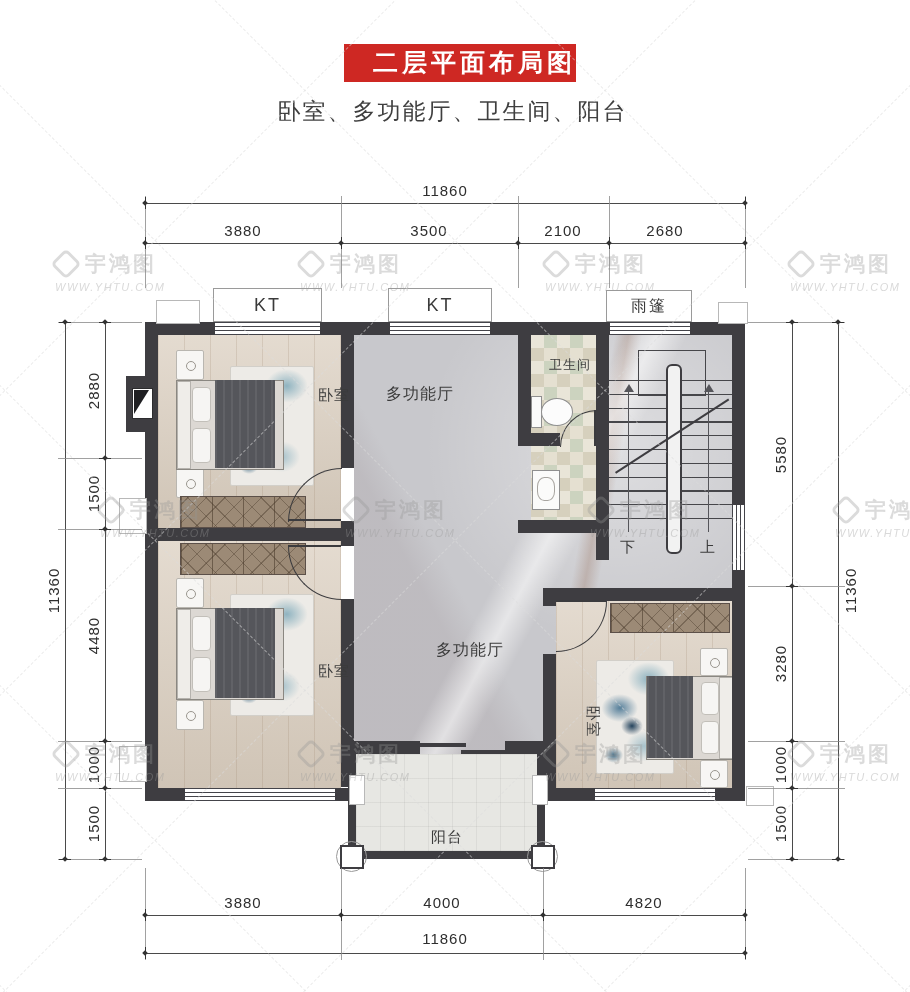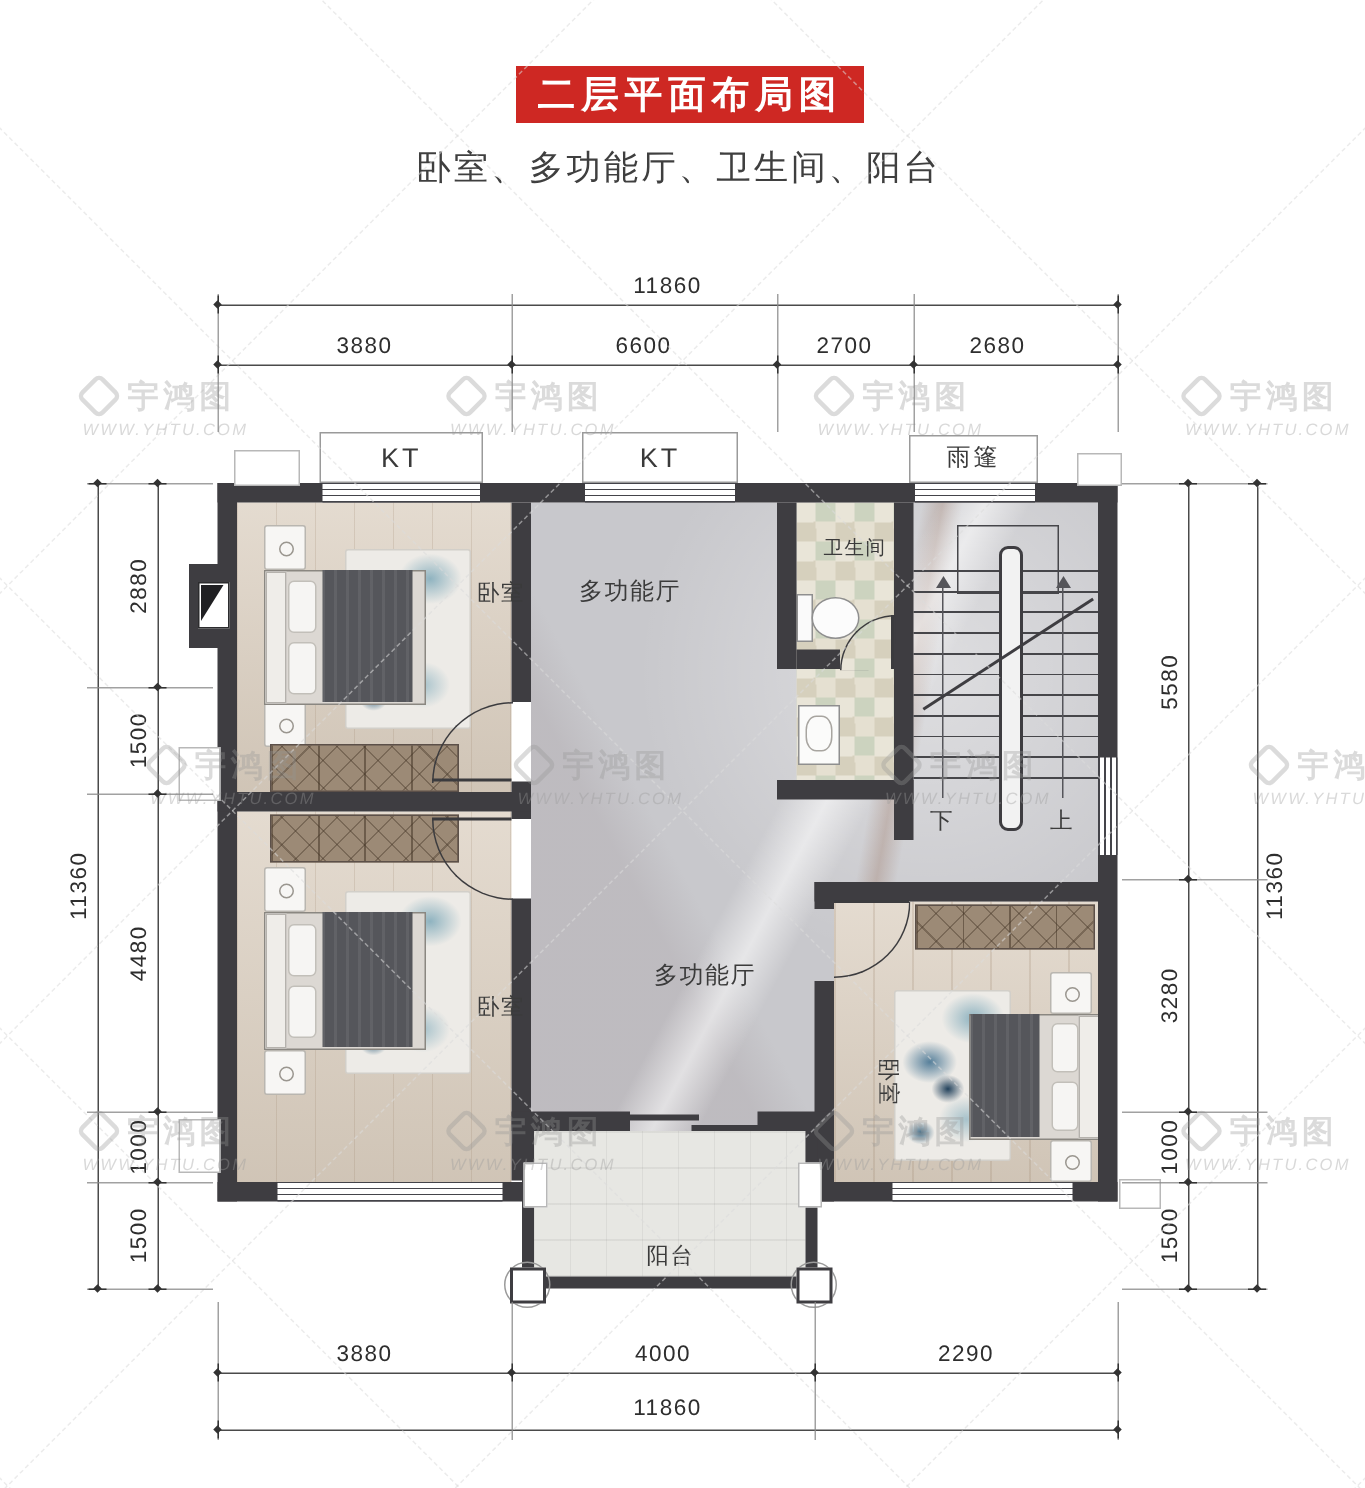--- a/index.html
+++ b/index.html
@@ -1,20 +1,20 @@
 <!DOCTYPE html>
 <html style="--wall: #3e3d41; --banner: #ce2823;"><head>
 <meta charset="utf-8">
 <style>
   html,body{margin:0;padding:0;background:#fff;}
   .canvas{position:relative;width:910px;height:992px;background:#ffffff;overflow:hidden;
           font-family:"Liberation Sans",sans-serif;margin:0 auto;}
   
   .banner{position:absolute;left:344px;top:44px;width:232px;height:38px;line-height:38px;
-          background:var(--banner,#ce2823);color:#fff;text-align:center;font-size:25px;
+          background:var(--banner,#ce2823);color:#fff;text-align:right;font-size:25px;
           font-weight:700;letter-spacing:4px;font-family:"DejaVu Serif",serif;}
   .subtitle{position:absolute;left:0;top:96px;width:905px;text-align:center;color:#3f3f3f;
           font-size:23px;letter-spacing:2px;}
   
   .dl{position:absolute;background:#4a4a4a;}
   .dim{position:absolute;width:100px;text-align:center;font-size:15px;color:#2e2e2e;letter-spacing:1px;}
   .dimv{transform:rotate(-90deg);}
   .tick{position:absolute;background:#333;}
   .dot{position:absolute;width:4px;height:4px;background:#333;transform:rotate(45deg);}
   .ext{position:absolute;background:#8a8a8a;opacity:.8;}
@@ -106,27 +106,27 @@
     <div class="dl" style="left:145px;top:243px;width:600px;height:1px"></div>
     <div class="dl" style="left:145px;top:915px;width:600px;height:1px"></div>
     <div class="dl" style="left:145px;top:953px;width:600px;height:1px"></div>
     <div class="dl" style="left:105px;top:322px;width:1px;height:537px"></div>
     <div class="dl" style="left:65px;top:322px;width:1px;height:537px"></div>
     <div class="dl" style="left:792px;top:322px;width:1px;height:537px"></div>
     <div class="dl" style="left:838px;top:322px;width:1px;height:537px"></div>
 
     <div class="dim" style="left:395px;top:182px">11860</div>
     <div class="dim" style="left:193px;top:222px">3880</div>
-    <div class="dim" style="left:379px;top:222px">6600</div>
-    <div class="dim" style="left:513px;top:222px">2700</div>
+    <div class="dim" style="left:379px;top:222px">3500</div>
+    <div class="dim" style="left:513px;top:222px">2100</div>
     <div class="dim" style="left:615px;top:222px">2680</div>
 
     <div class="dim" style="left:193px;top:894px">3880</div>
     <div class="dim" style="left:392px;top:894px">4000</div>
-    <div class="dim" style="left:594px;top:894px">2290</div>
+    <div class="dim" style="left:594px;top:894px">4820</div>
     <div class="dim" style="left:395px;top:930px">11860</div>
 
     <div class="dim dimv" style="left:43px;top:382px">2880</div>
     <div class="dim dimv" style="left:43px;top:485px">1500</div>
     <div class="dim dimv" style="left:43px;top:627px">4480</div>
     <div class="dim dimv" style="left:43px;top:756px">1000</div>
     <div class="dim dimv" style="left:43px;top:815px">1500</div>
     <div class="dim dimv" style="left:3px;top:582px">11360</div>
 
     <div class="dim dimv" style="left:730px;top:446px">5580</div>

